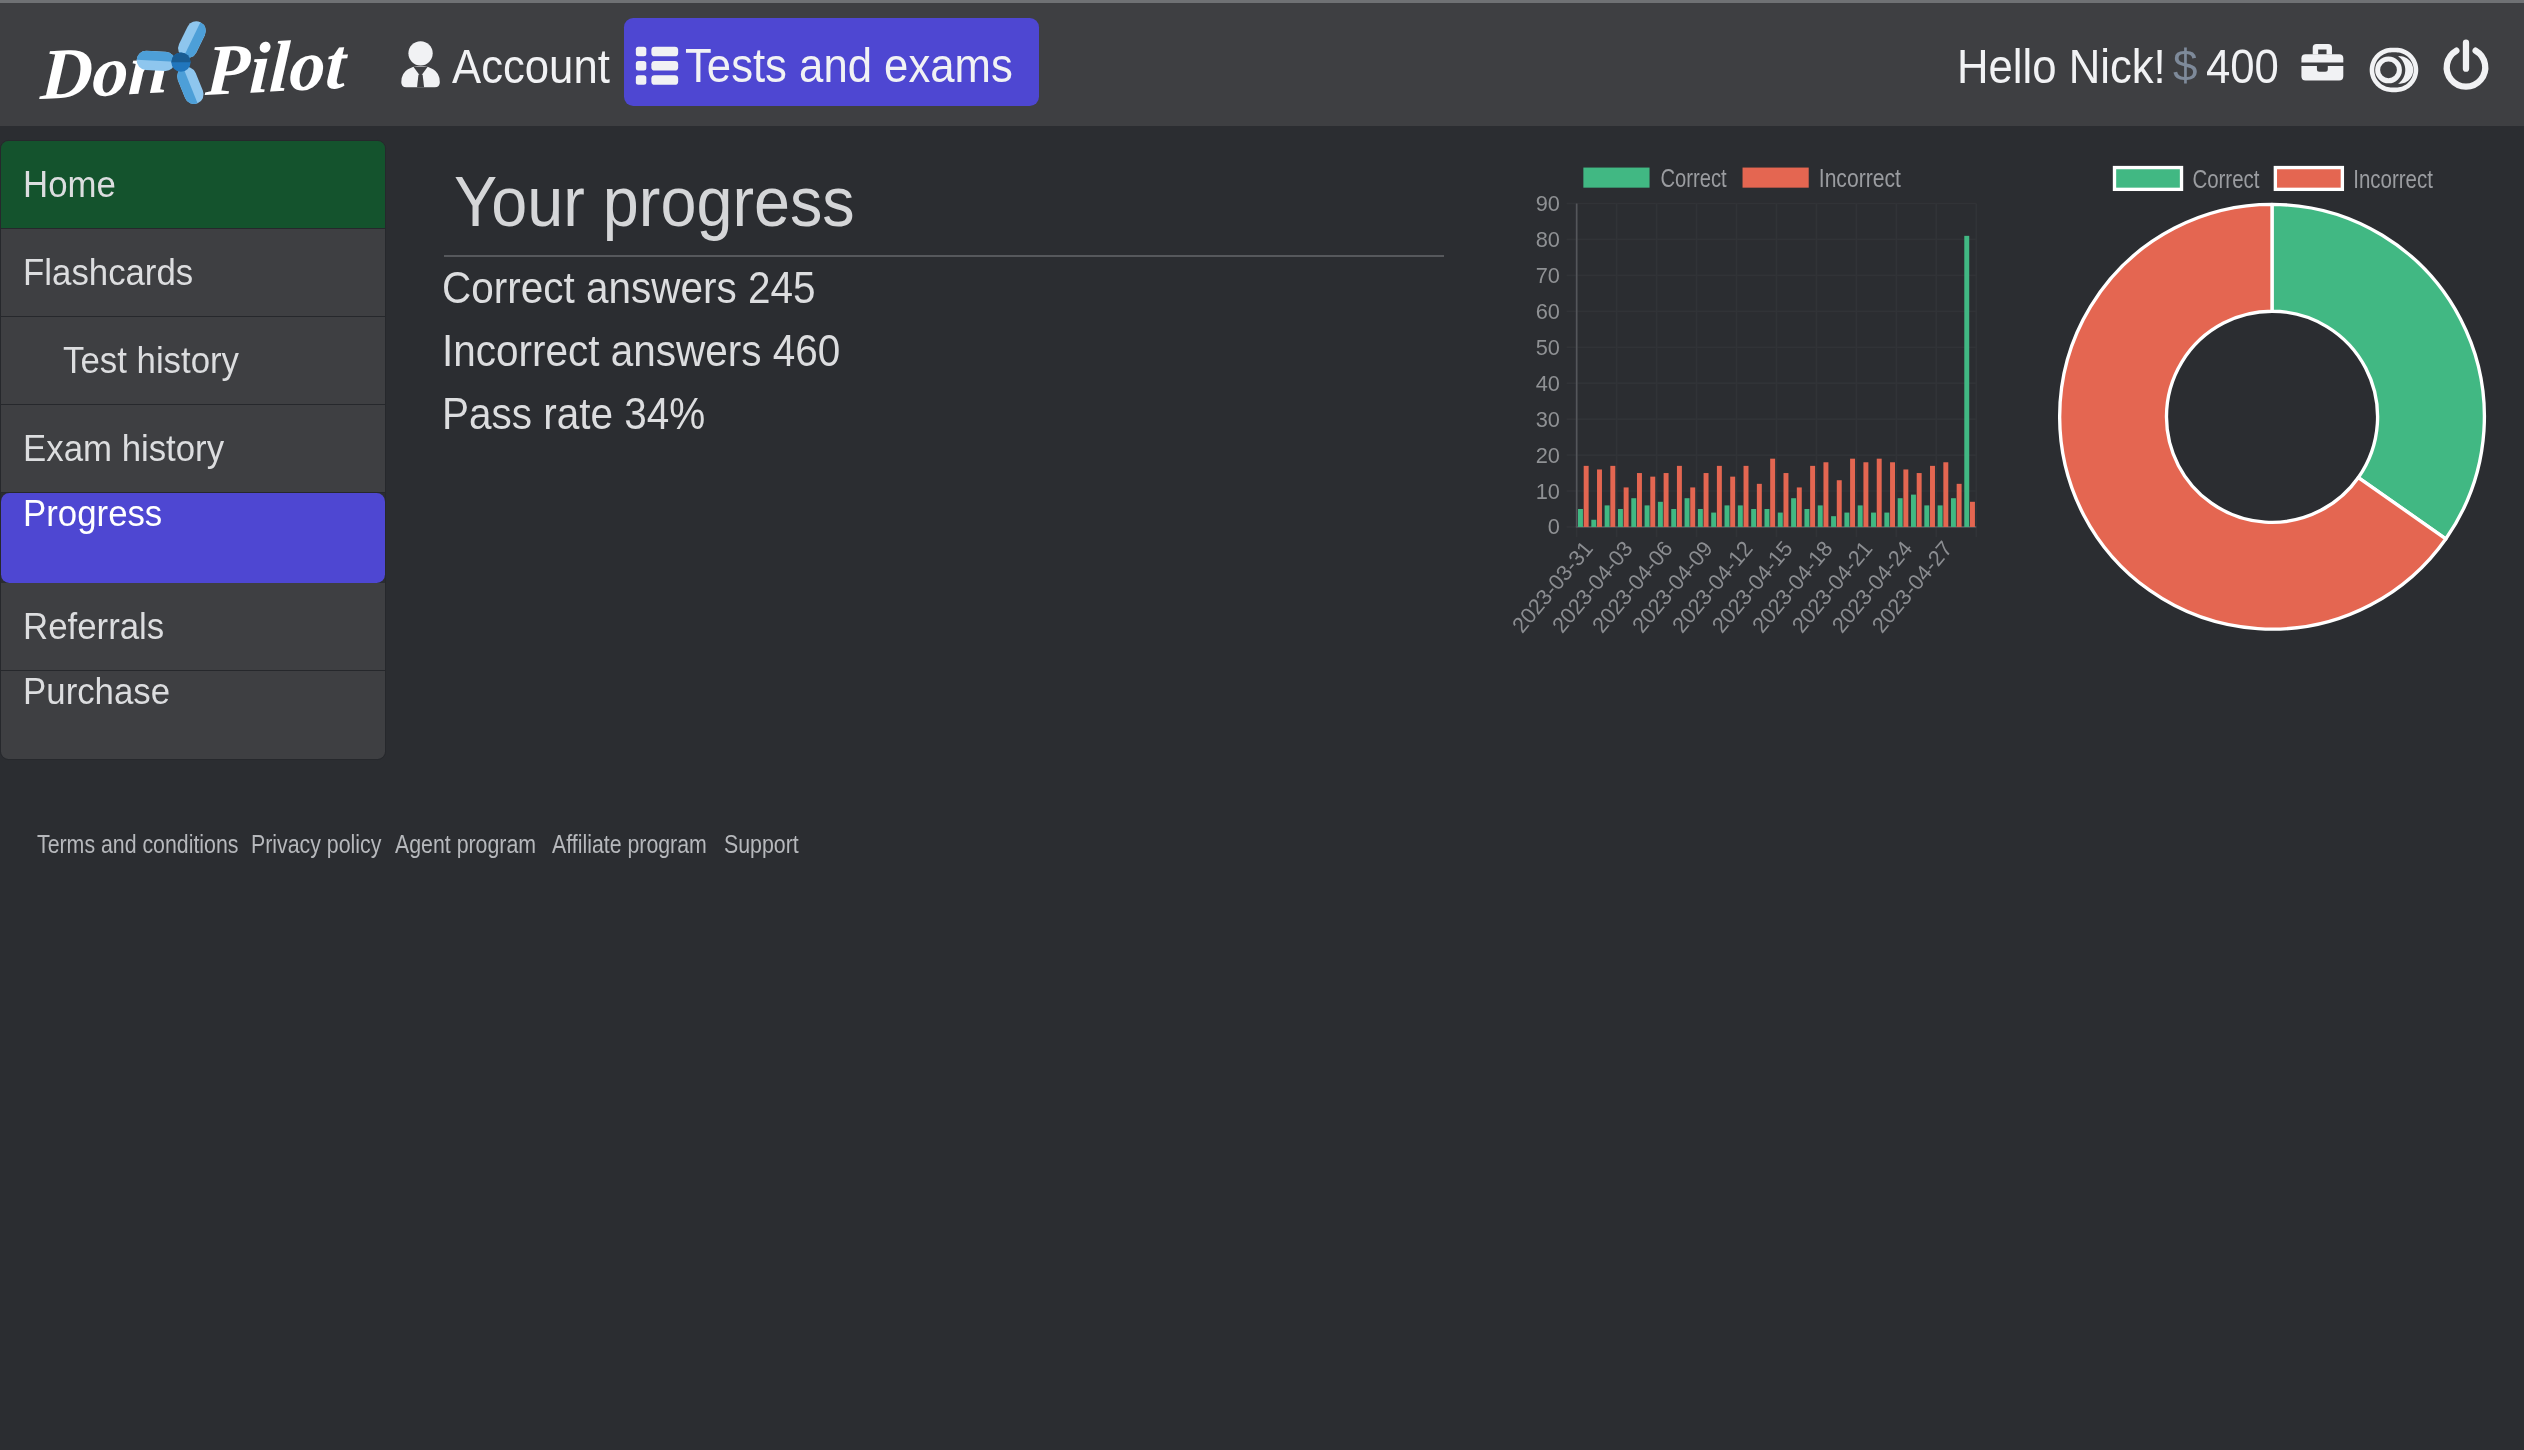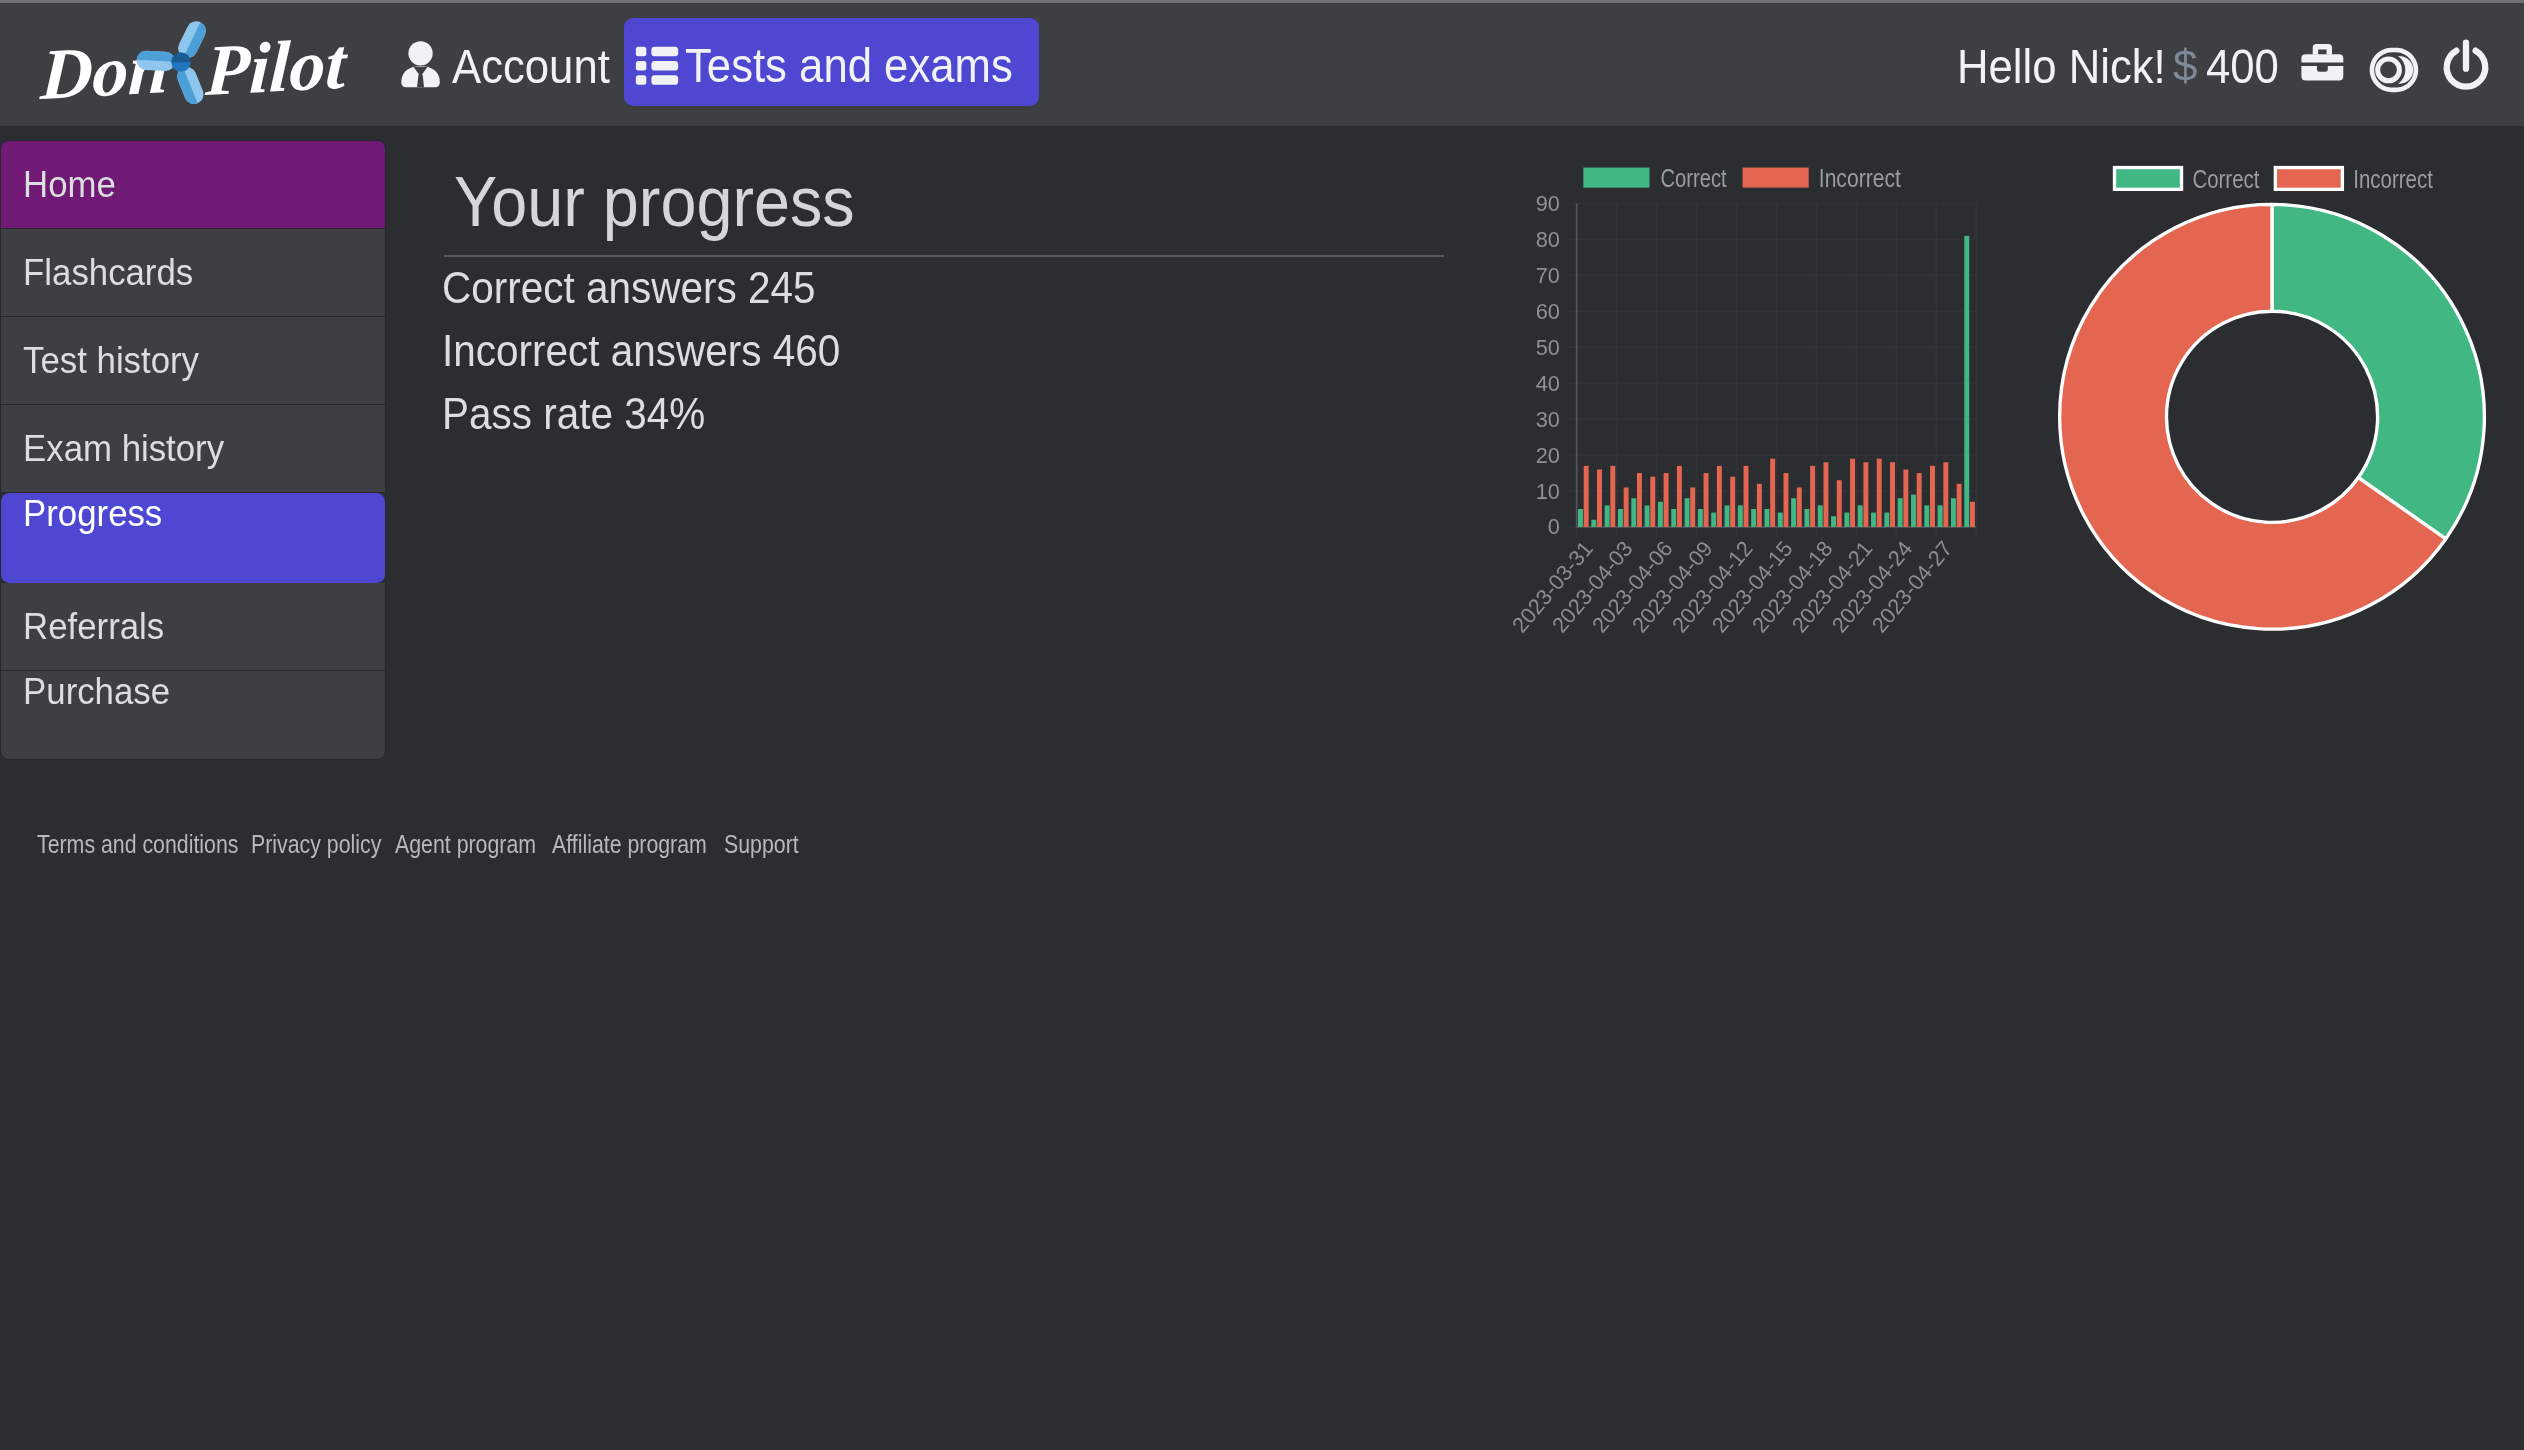--- a/index.html
+++ b/index.html
@@ -74,27 +74,27 @@
       <circle cx="2851.5" cy="83.5" r="13" fill="none" stroke="#f1f2f4" stroke-width="6"></circle>
       <path d="M 2862.91 67.08 L 2864.29 67.00 L 2865.66 67.04 L 2867.03 67.19 L 2868.38 67.46 L 2869.70 67.84 L 2870.98 68.33 L 2872.22 68.92 L 2873.41 69.61 L 2874.54 70.40 L 2875.59 71.28 L 2876.57 72.25 L 2877.47 73.29 L 2878.27 74.41 L 2878.98 75.59 L 2879.59 76.82 L 2880.09 78.10 L 2880.49 79.42 L 2880.77 80.76 L 2880.94 82.13 L 2881.00 83.50 L 2880.94 84.87 L 2880.77 86.24 L 2880.49 87.58 L 2880.09 88.90 L 2879.59 90.18 L 2878.98 91.41 L 2878.27 92.59 L 2877.47 93.71 L 2876.57 94.75 L 2875.59 95.72 L 2874.54 96.60 L 2873.41 97.39 L 2872.22 98.08 L 2870.98 98.67 L 2869.70 99.16 L 2868.38 99.54 L 2867.03 99.81 L 2865.66 99.96 L 2864.29 100.00 L 2862.91 99.92 L 2862.91 99.92 L 2863.69 99.35 L 2864.44 98.75 L 2865.16 98.11 L 2865.85 97.43 L 2866.50 96.73 L 2867.12 95.99 L 2867.70 95.22 L 2868.25 94.43 L 2868.76 93.61 L 2869.22 92.77 L 2869.65 91.90 L 2870.03 91.02 L 2870.37 90.12 L 2870.67 89.20 L 2870.92 88.27 L 2871.13 87.33 L 2871.29 86.38 L 2871.41 85.42 L 2871.48 84.46 L 2871.50 83.50 L 2871.48 82.54 L 2871.41 81.58 L 2871.29 80.62 L 2871.13 79.67 L 2870.92 78.73 L 2870.67 77.80 L 2870.37 76.88 L 2870.03 75.98 L 2869.65 75.10 L 2869.22 74.23 L 2868.76 73.39 L 2868.25 72.57 L 2867.70 71.78 L 2867.12 71.01 L 2866.50 70.27 L 2865.85 69.57 L 2865.16 68.89 L 2864.44 68.25 L 2863.69 67.65 L 2862.91 67.08 Z" fill="#f1f2f4"></path>
     </g>
 <g stroke="#f1f2f4" stroke-width="7.5" fill="none" stroke-linecap="round">
 <path d="M 2932.5 60.5 A 23 23 0 1 0 2955.5 60.5"></path>
 <line x1="2944" y1="51" x2="2944" y2="82"></line>
 </g>
 </svg>
 
 <div class="abs" style="left:0;top:140px;width:386px;border:1.7px solid #26282c;border-radius:8.4px;overflow:hidden;">
-  <div style="height:88px;background:#701a75;border-bottom:1.7px solid #26282c;display:flex;align-items:center;">
+  <div style="height:88px;background:#14532d;border-bottom:1.7px solid #26282c;display:flex;align-items:center;">
       <span style="padding-left:23.5px;font-size:37px;color:#dcdddf;transform:scaleX(0.94);transform-origin:left center;white-space:nowrap;">Home</span>
     </div>
   <div style="height:88px;background:#3e3f42;border-bottom:1.7px solid #26282c;display:flex;align-items:center;">
       <span style="padding-left:23.5px;font-size:37px;color:#dcdddf;transform:scaleX(0.94);transform-origin:left center;white-space:nowrap;">Flashcards</span>
     </div>
-  <div style="height:88px;background:#3e3f42;border-bottom:1.7px solid #26282c;display:flex;align-items:center;">
+  <div style="height:88px;background:#3e3f42;border-bottom:1.7px solid #26282c;display:flex;align-items:center;padding-left:40px;">
       <span style="padding-left:23.5px;font-size:37px;color:#dcdddf;transform:scaleX(0.94);transform-origin:left center;white-space:nowrap;">Test history</span>
     </div>
   <div style="height:88px;background:#3e3f42;border-bottom:1.7px solid #26282c;display:flex;align-items:center;">
       <span style="padding-left:23.5px;font-size:37px;color:#dcdddf;transform:scaleX(0.94);transform-origin:left center;white-space:nowrap;">Exam history</span>
     </div>
   <div style="height:90px;background:#4e47d2;border-radius:8.4px;display:flex;align-items:flex-start;">
       <span style="padding-left:23.5px;font-size:37px;color:#ffffff;transform:scaleX(0.94);transform-origin:left center;">Progress</span>
     </div>
   <div style="height:88px;background:#3e3f42;border-bottom:1.7px solid #26282c;display:flex;align-items:center;">
       <span style="padding-left:23.5px;font-size:37px;color:#dcdddf;transform:scaleX(0.94);transform-origin:left center;white-space:nowrap;">Referrals</span>

